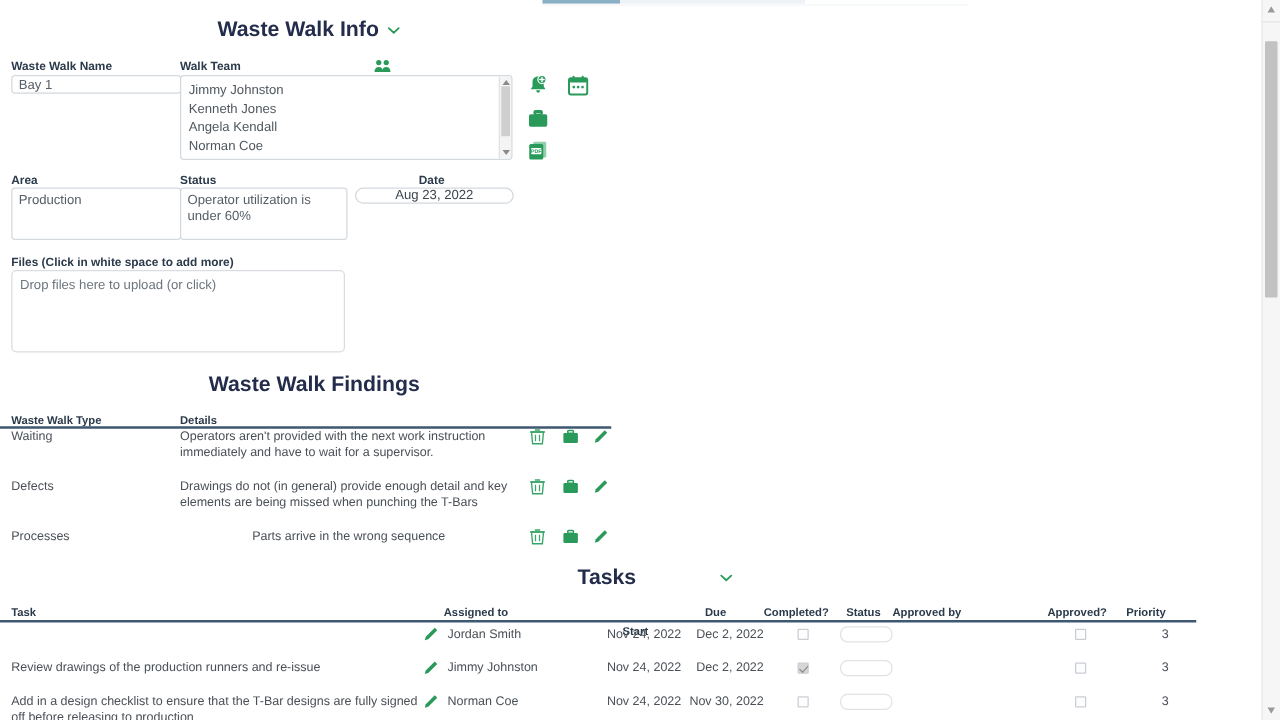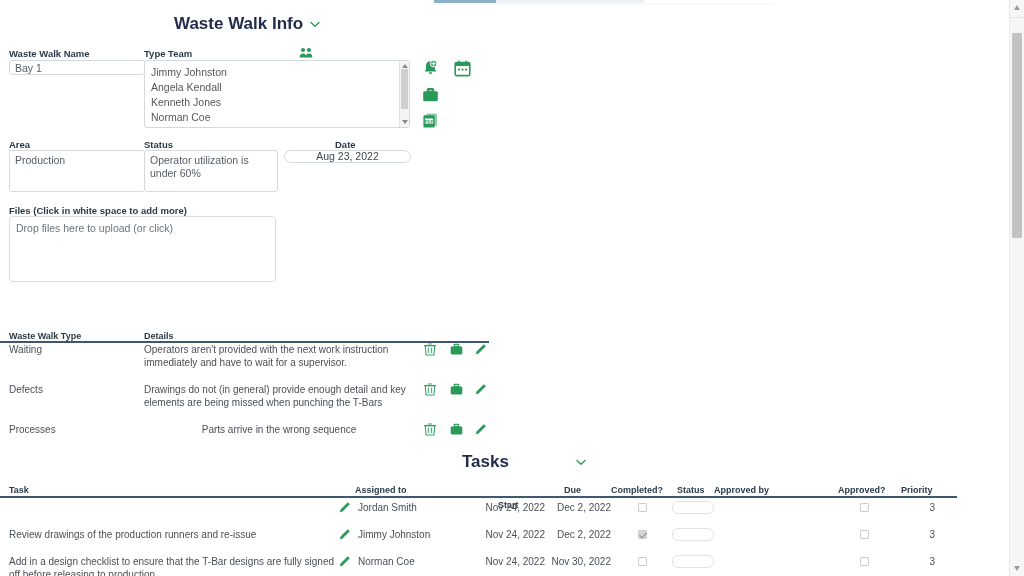--- a/index.html
+++ b/index.html
@@ -233,35 +233,35 @@
   <div class="sec-head" style="left:174px; top:14px;">Waste Walk Info</div>
   <div class="chev" style="left:308px; top:17px;">
     <svg width="14" height="14" viewBox="0 0 14 14">
       <path d="M3 5.5 L7 9.2 L11 5.5" fill="none" stroke="#2a9a5b" stroke-width="1.4" stroke-linecap="round" stroke-linejoin="round"></path>
     </svg>
   </div>
 
   <div class="flabel" style="left:9px; top:48px;">Waste Walk Name</div>
   <input class="tinput" style="left: 9px; top: 60px; width: 136px; height: 15px;" value="Bay 1">
 
-  <div class="flabel" style="left:144px; top:48px;">Type Team</div>
+  <div class="flabel" style="left:144px; top:48px;">Walk Team</div>
   <div class="gicon" style="left:299px; top:47px;">
     <svg width="14" height="12" viewBox="0 0 14 12">
       <circle cx="4" cy="3" r="2.1" fill="#2a9a5b"></circle>
       <circle cx="10" cy="3" r="2.1" fill="#2a9a5b"></circle>
       <path d="M0.6 10.5 C0.6 7.8 2 6.6 4 6.6 C6 6.6 7.4 7.8 7.4 10.5 Z" fill="#2a9a5b"></path>
       <path d="M6.6 10.5 C6.6 7.8 8 6.6 10 6.6 C12 6.6 13.4 7.8 13.4 10.5 Z" fill="#2a9a5b"></path>
     </svg>
   </div>
 
   <div class="listbox" style="left:144px; top:60px; width:266px; height:68px;">
     <div style="position:absolute; left:0; top:4px; right:10px;">
       <div class="opt">Jimmy Johnston</div>
+      <div class="opt">Kenneth Jones</div>
       <div class="opt">Angela Kendall</div>
-      <div class="opt">Kenneth Jones</div>
       <div class="opt">Norman Coe</div>
     </div>
     <div class="lb-scroll">
       <div class="lb-arrow up"></div>
       <div class="lb-thumb"></div>
       <div class="lb-arrow dn"></div>
     </div>
   </div>
 
   <div class="gicon" style="left:422px; top:59px;">
@@ -309,20 +309,21 @@
   <textarea class="tinput" style="left: 144px; top: 150px; width: 134px; height: 42px;">Operator utilization is under 60%</textarea>
 
   <div class="flabel" style="left:335px; top:139px;">Date</div>
   <input class="tinput pill" style="left: 284px; top: 150px; width: 127px; height: 13px; padding: 1px 4px;" value="Aug 23, 2022">
 
   <div class="flabel" style="left:9px; top:205px;">Files (Click in white space to add more)</div>
   <div class="dropzone" style="left:9px; top:216px; width:267px; height:66px;">
     <span>Drop files here to upload (or click)</span>
   </div>
 
+  <div class="sec-head" style="left:167px; top:298px;">Waste Walk Findings</div>
 
   <div class="th" style="left:9px; top:331px;">Waste Walk Type</div>
   <div class="th" style="left:144px; top:331px;">Details</div>
   <div class="hrule" style="left:0px; top:341px; width:489px;"></div>
 
   <div class="cell" style="left:9px; top:344px; width:125px;">Waiting</div>
   <div class="cell" style="left:144px; top:344px; width:270px;">Operators aren't provided with the next work instruction immediately and have to wait for a supervisor.</div>
   <div class="gicon" style="left:424px; top:343px;">
     <svg width="12" height="13" viewBox="0 0 12 13">
       <path d="M1.2 2.6 L10.8 2.6 L9.9 12 L2.1 12 Z" fill="none" stroke="#3aa56a" stroke-width="1.1"></path>

